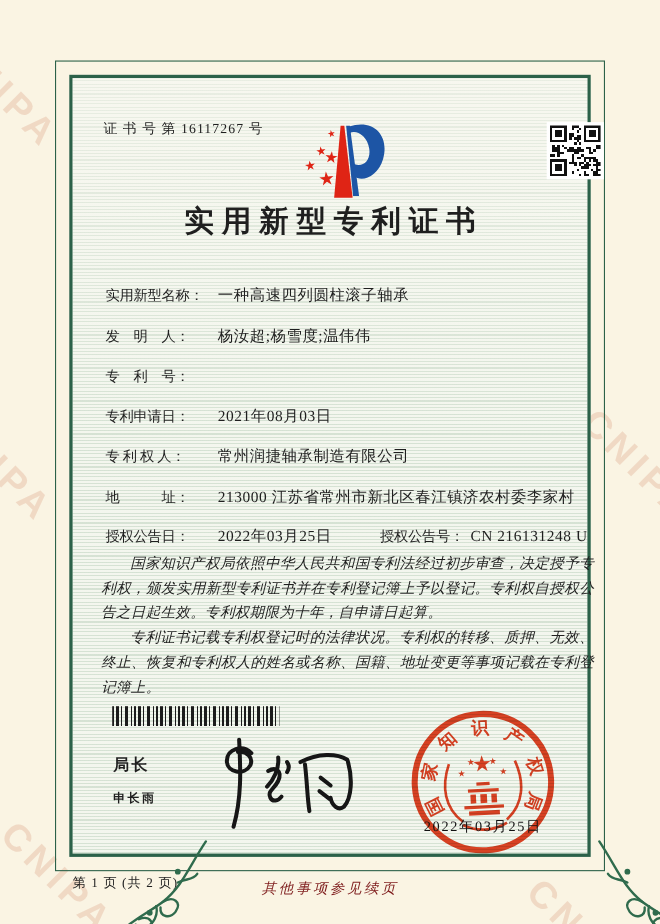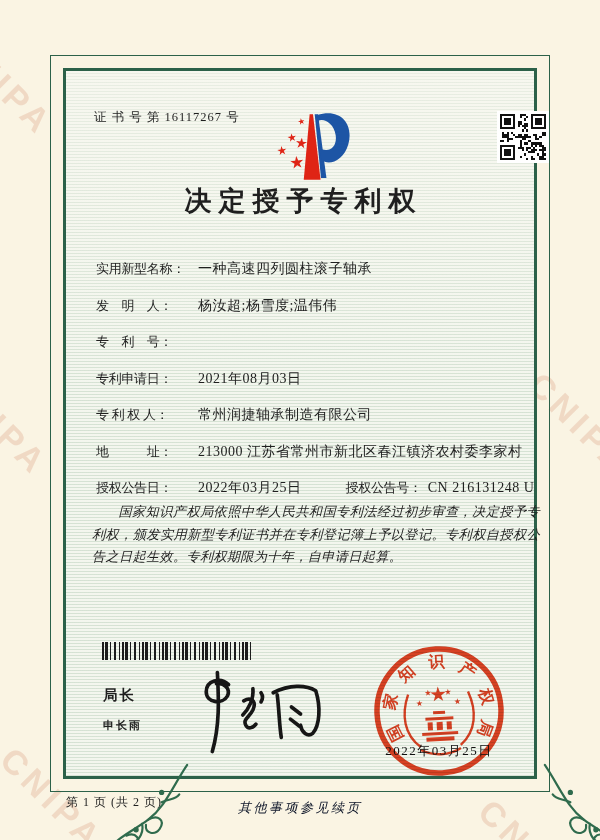--- a/index.html
+++ b/index.html
@@ -48,21 +48,21 @@
   .official-title { position:absolute; left:37px; top:615px; font-size:14.5px; font-weight:600; letter-spacing:2px; }
   .official-name  { position:absolute; left:37px; top:647px; font-size:11px; font-weight:600; letter-spacing:2px; }
   .sig { position:absolute; left:124px; top:592px; width:142px; height:94px; }
   .sig svg, .logo svg, .seal svg, .ornament svg { width:100%; height:100%; display:block; }
   .seal { position:absolute; left:303px; top:570px; width:140px; height:140px;
           transform:rotate(-3deg); opacity:0.93; mix-blend-mode:multiply; }
   .seal-date { position:absolute; left:288px; top:671px; width:170px; text-align:center;
                font-size:13px; letter-spacing:1.5px; color:#111; }
   .pageno { position:absolute; left:0; top:723px; width:100%; text-align:left; font-size:12px; letter-spacing:1px; }
   .foot-note { position:absolute; left:0; top:799px; width:100%; text-align:center;
-               font-size:13px; font-style:italic; letter-spacing:2.5px; color:#0f172a; }
+               font-size:13px; font-style:italic; letter-spacing:2.5px; color:#7f1d1d; }
   .ornament { position:absolute; width:100px; height:108px; }
   .orn-left { left:26px; top:692px; }
   .orn-right { left:474px; top:692px; transform:scaleX(-1); }
 </style>
 </head>
 <body>
 
 <div class="page">
 
   <div class="wm" style="left:-30px; top:25px;">CNIPA</div>
@@ -207,21 +207,21 @@
             <rect x="2" y="2" width="3" height="3" fill="#111"></rect>
             <rect x="14" y="0" width="7" height="7" fill="#111"></rect>
             <rect x="15" y="1" width="5" height="5" fill="#fff"></rect>
             <rect x="16" y="2" width="3" height="3" fill="#111"></rect>
             <rect x="0" y="14" width="7" height="7" fill="#111"></rect>
             <rect x="1" y="15" width="5" height="5" fill="#fff"></rect>
             <rect x="2" y="16" width="3" height="3" fill="#111"></rect>
           </svg>
       </div>
 
-      <div class="title">决定授予专利权</div>
+      <div class="title">实用新型专利证书</div>
 
       <div class="fields">
         <div class="frow">
           <span class="flabel">实用新型名称：</span>
           <span class="fvalue">一种高速四列圆柱滚子轴承</span>
         </div>
         <div class="frow">
           <span class="flabel">发　明　人：</span>
           <span class="fvalue">杨汝超;杨雪度;温伟伟</span>
         </div>
@@ -245,20 +245,21 @@
           <span class="fvalue">2022年03月25日</span>
           <span class="fpair2">
             <span class="flabel" style="width:auto;">授权公告号：</span>
             <span class="fvalue" style="margin-left:6px;">CN 216131248 U</span>
           </span>
         </div>
       </div>
 
       <div class="body-text">
         <p>国家知识产权局依照中华人民共和国专利法经过初步审查，决定授予专利权，颁发实用新型专利证书并在专利登记簿上予以登记。专利权自授权公告之日起生效。专利权期限为十年，自申请日起算。</p>
+        <p>专利证书记载专利权登记时的法律状况。专利权的转移、质押、无效、终止、恢复和专利权人的姓名或名称、国籍、地址变更等事项记载在专利登记簿上。</p>
       </div>
 
       <div class="barcode"></div>
 
       <div class="official-title">局长</div>
       <div class="official-name">申长雨</div>
 
       <div class="sig" aria-label="申长雨">
         <svg viewBox="0 0 140 90" xmlns="http://www.w3.org/2000/svg" fill="none" stroke="#161616" stroke-width="3.6" stroke-linecap="round" stroke-linejoin="round">
           <path d="M38,20 C30,12 16,16 16,27 C16,38 32,40 37,31 C40,24 34,18 26,19"></path>

